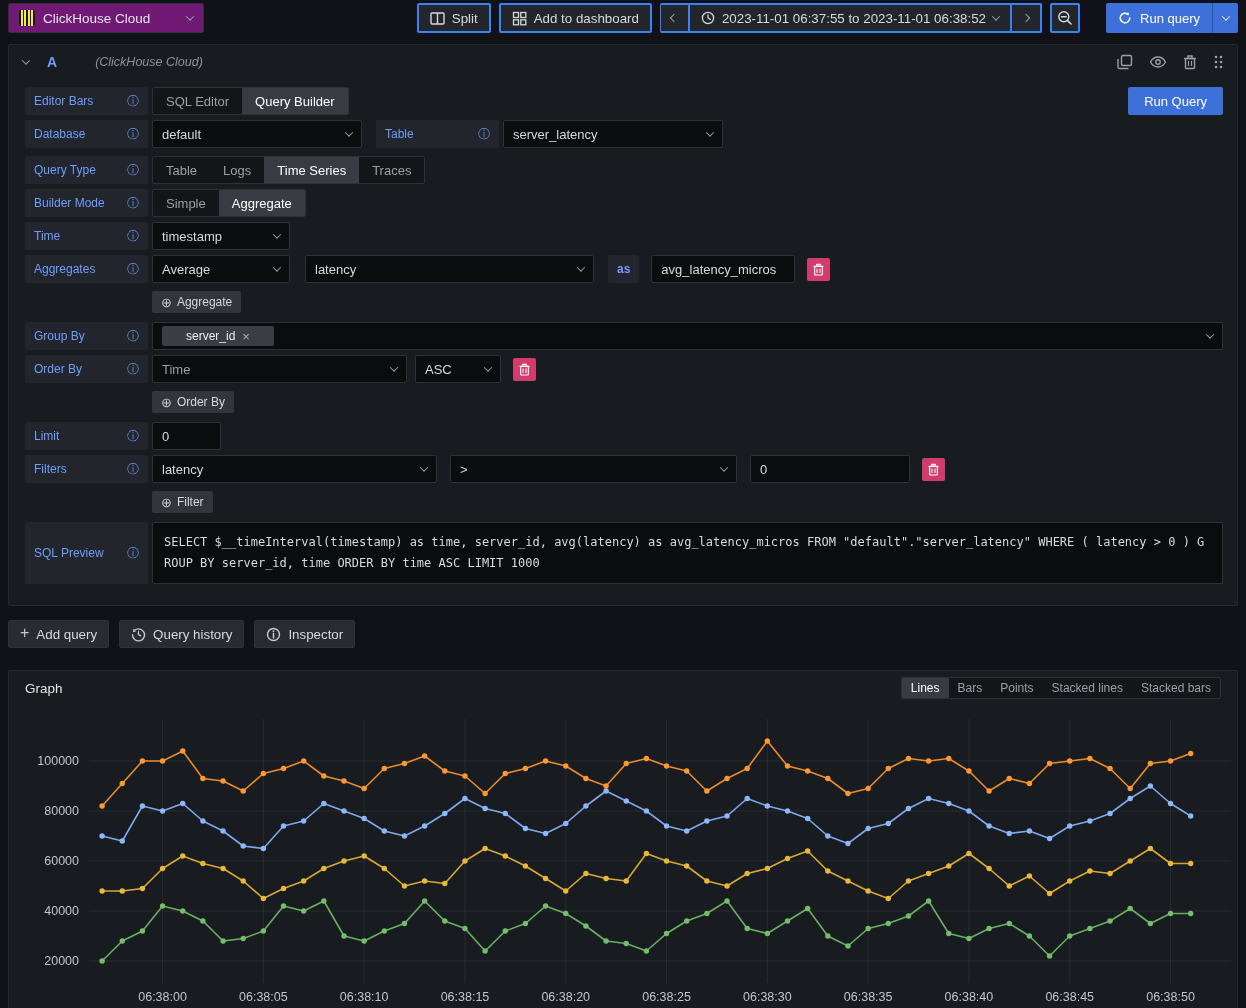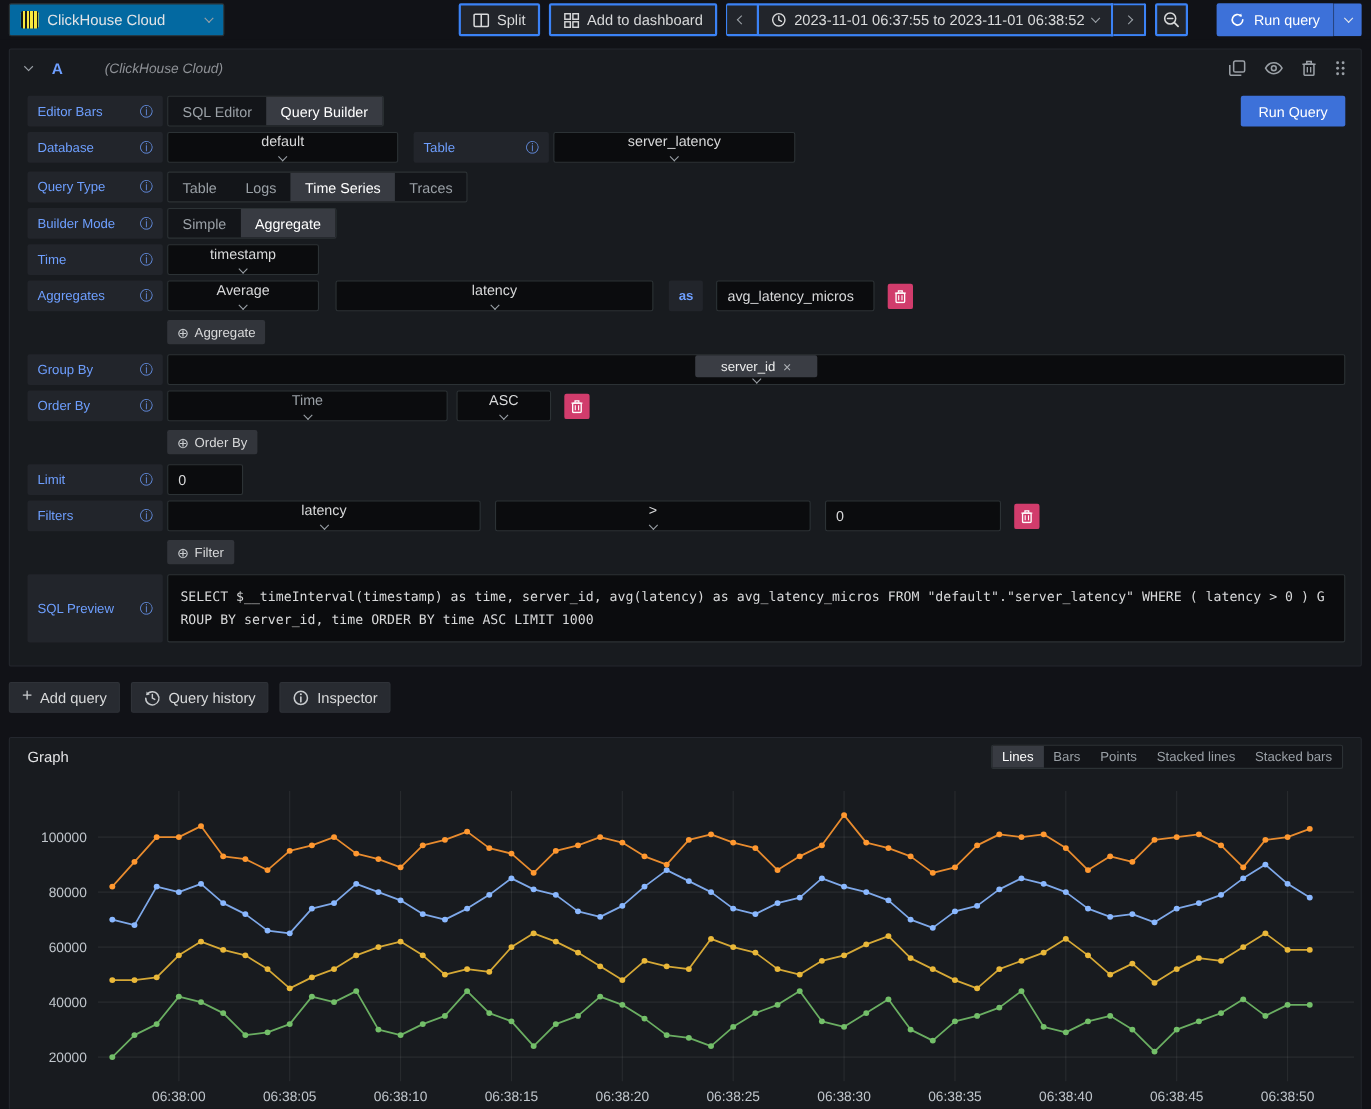--- a/index.html
+++ b/index.html
@@ -2,21 +2,21 @@
 <html><head>
 <meta charset="utf-8">
 <style>
   * { box-sizing: border-box; margin: 0; padding: 0; }
   html,body { width:1246px; height:1008px; background:#111217; overflow:hidden;
     font-family:"Liberation Sans","DejaVu Sans",sans-serif; color:#d8d9da; font-size:13px; }
 
   
   .topbar { height:36px; display:flex; align-items:center; padding:0 8px; gap:8px; background:#111217; }
   .ds-picker { width:196px; height:30px; border:1px solid #2c3235; border-radius:2px;
-    display:flex; align-items:center; gap:8px; padding:0 10px; background:#0369a1; cursor:pointer; }
+    display:flex; align-items:center; gap:8px; padding:0 10px; background:#701a75; cursor:pointer; }
   .ds-picker .name { flex:1; font-weight:500; color:#e3e4e6; font-size:13.5px; }
   .ch-logo { width:16px; height:16px; border-radius:2px;
     background:repeating-linear-gradient(90deg,#15171c 0 1.5px,#f7e83e 1.5px 3.6px); }
   .tb-right { margin-left:auto; display:flex; align-items:center; gap:8px; }
   .tbtn { height:30px; display:flex; align-items:center; gap:7px; padding:0 11px;
     background:#22252b; border:2px solid #3b82f6; border-radius:2px; color:#d8d9da;
     font-weight:500; cursor:pointer; white-space:nowrap; }
   .tgroup { display:flex; }
   .tgroup .tbtn { border-radius:0; border-left-width:0; }
   .tgroup .tbtn:first-child { border-radius:2px 0 0 2px; border-left-width:1px; }
@@ -45,21 +45,21 @@
   .qbody { padding:8px 14px 16px 16px; }
   .row { display:flex; align-items:center; gap:4px; margin-bottom:5px; }
   .row.stretch { align-items:stretch; }
   .chip { width:123px; min-width:123px; background:#22252b; border-radius:2px; height:28px;
     display:flex; align-items:center; justify-content:space-between; padding:0 9px;
     color:#6e9fff; font-size:12px; font-weight:500; }
   .chip .info { color:#6e9fff; font-size:12px; cursor:pointer; opacity:.9; }
   .chip.tall { height:auto; }
   .field, .select, .inp { height:28px; background:#0b0c0e; border:1px solid #2c3235;
     border-radius:2px; display:flex; align-items:center; padding:0 9px; color:#d8d9da; }
-  .select { justify-content:space-between; cursor:pointer; gap:0;flex-direction:column; }
+  .select { justify-content:space-between; cursor:pointer; gap:0; }
   .inp input { background:transparent; border:none; outline:none; color:#d8d9da;
     font:inherit; width:100%; }
   .radio-group { display:flex; border:1px solid #2c3235; border-radius:2px; overflow:hidden;
     background:#131519; height:28px; }
   .radio-group .opt { padding:0 13px; display:flex; align-items:center; color:#9aa0a6;
     cursor:pointer; white-space:nowrap; }
   .radio-group .opt.sel { background:#383b42; color:#fff; font-weight:500; }
   .badge-as { height:28px; background:#22252b; border-radius:2px; display:flex; align-items:center;
     padding:0 9px; color:#6e9fff; font-size:12px; font-weight:700; margin-left:10px; margin-right:8px; }
   .del-btn { width:23px; height:23px; background:#d13c6c; border:none; border-radius:2px;

